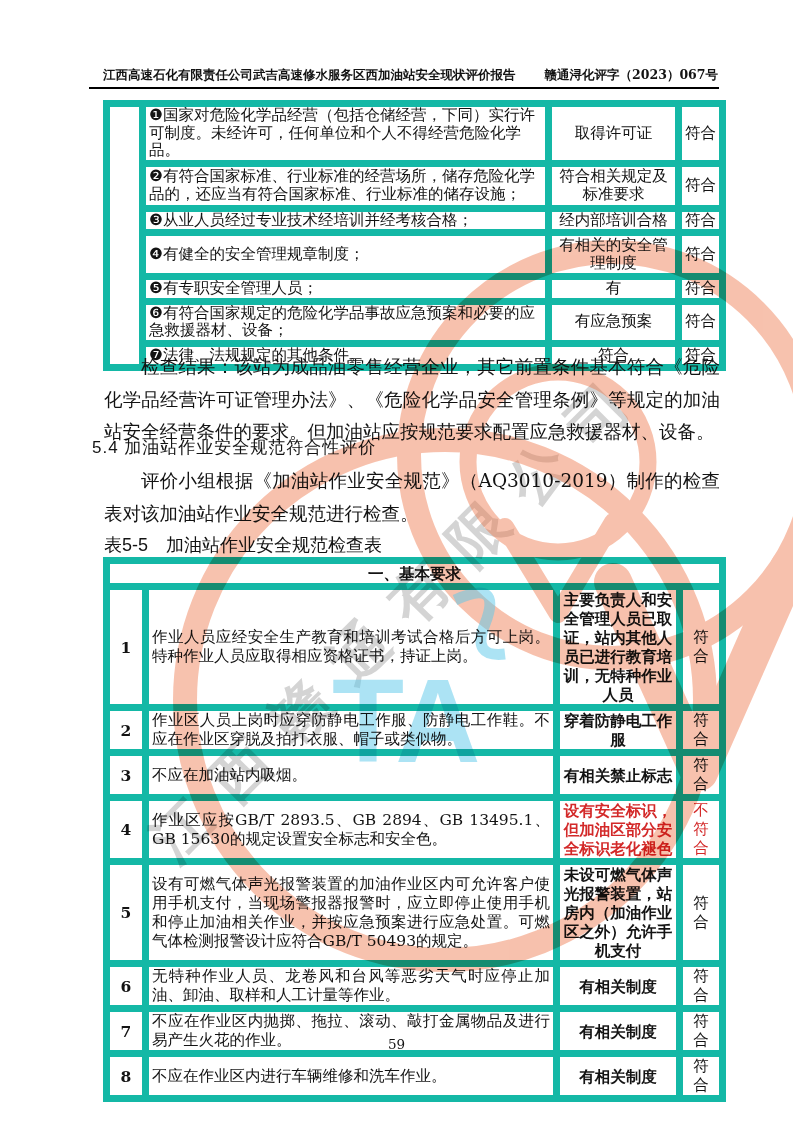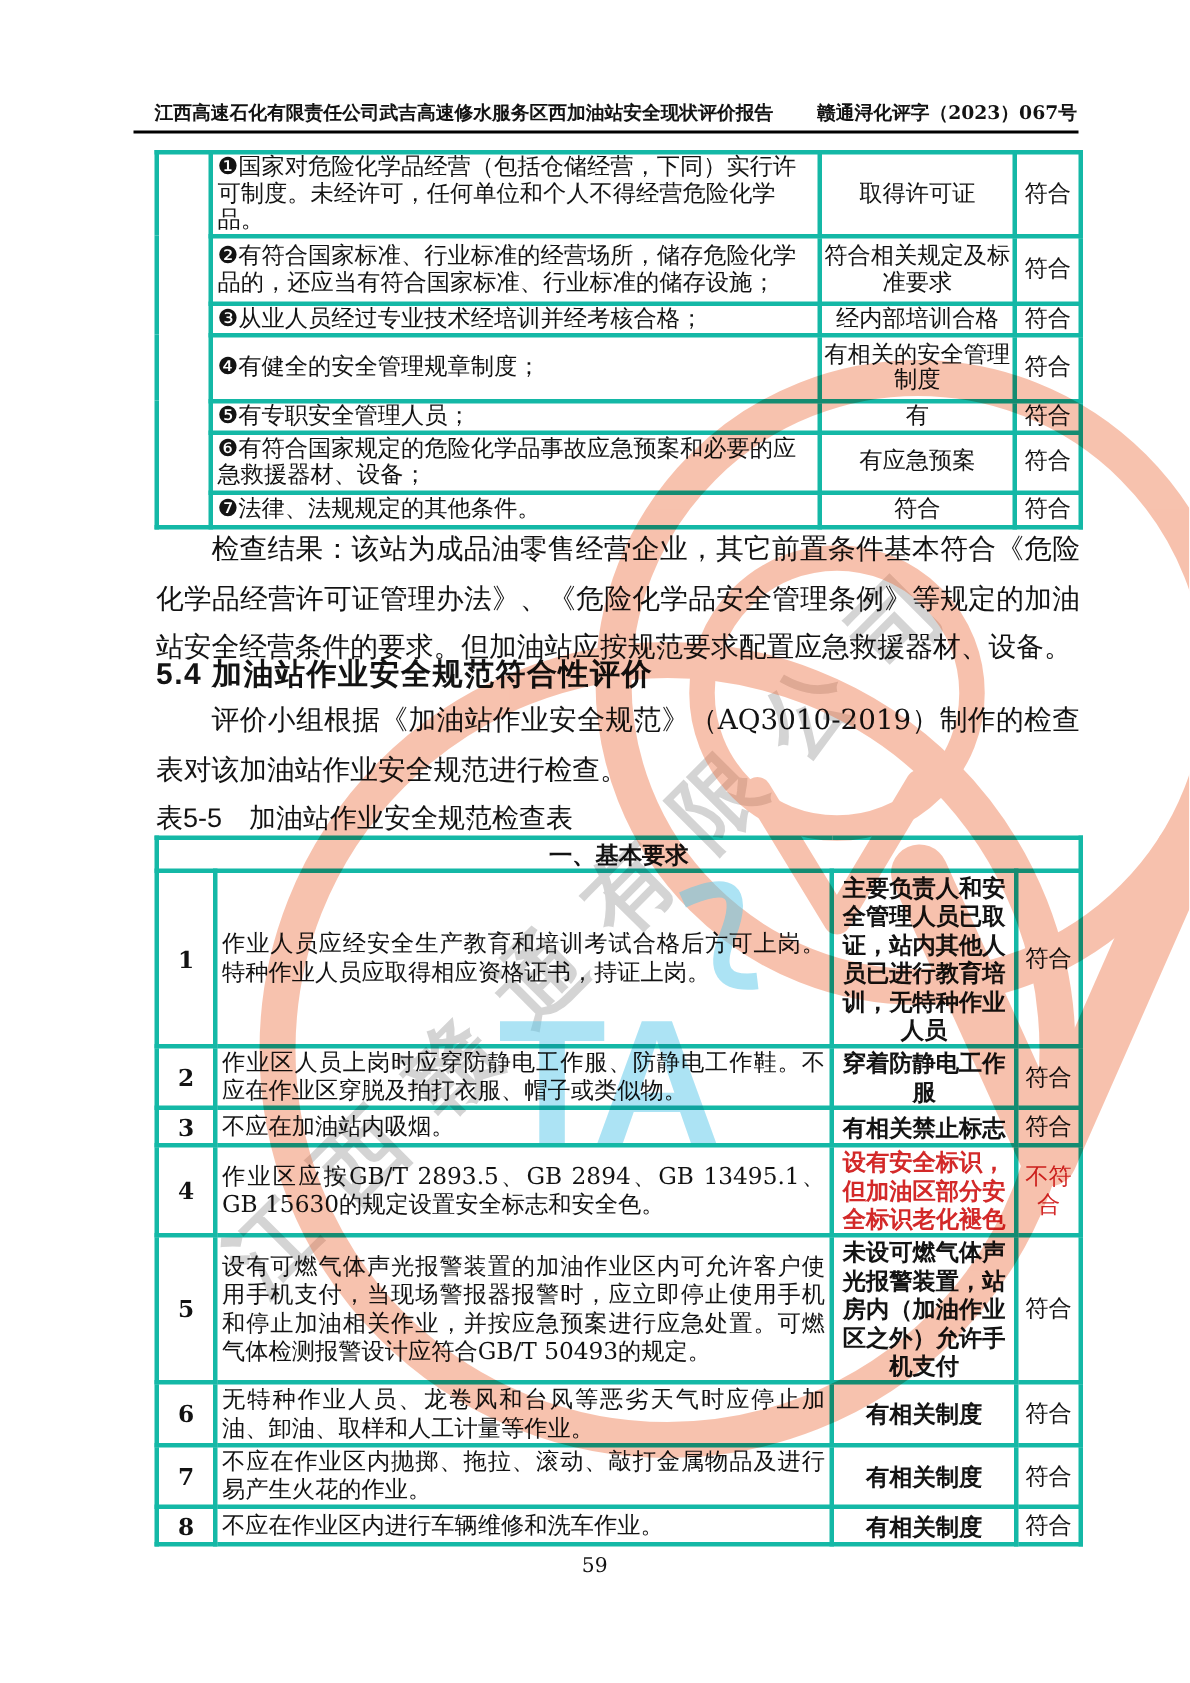--- a/index.html
+++ b/index.html
@@ -6,30 +6,30 @@
   .page{position:relative;width:793px;height:1122px;background:#fff;overflow:hidden;
         font-family:"DejaVu Serif","Liberation Serif",serif;color:#131313;}
   
   .hdr{position:absolute;left:89px;top:58px;width:630px;height:26px;
        border-bottom:2px solid #000;display:flex;justify-content:space-between;
        align-items:flex-end;padding-bottom:3px;font-weight:bold;font-size:12.5px;}
   .hdr .l{padding-left:14px;}
   .hdr .r{padding-right:1px;}
   
   table{border-collapse:collapse;table-layout:fixed;}
-  td,th{border:3px solid #14b8a6;overflow:hidden;}
+  td,th{border:7px solid #14b8a6;overflow:hidden;}
   .top-table{position:absolute;left:103px;top:100px;width:616px;}
   .top-table td{font-size:15.5px;line-height:17.5px;padding:0 3px;vertical-align:middle;}
   .top-table .gutter{width:36px;}
   .top-table .rec{text-align:center;padding:0 1px;}
   .top-table .con{text-align:center;}
   
   .body-p{position:absolute;left:104px;width:616px;font-size:18.5px;line-height:32.5px;
           text-align:justify;text-indent:2em;margin:0;}
-  .h54{position:absolute;left:104px;top:436px;margin:0;font-size:20px;font-weight:bold;
+  .h54{position:absolute;left:92px;top:436px;margin:0;font-size:17px;font-weight:normal;
        font-family:"Liberation Sans","DejaVu Sans",sans-serif;letter-spacing:1px;}
   .caption{position:absolute;left:104px;top:533px;width:616px;text-align:left;
            font-weight:normal;font-size:18px;font-family:"Liberation Sans","DejaVu Sans",sans-serif;}
   
   .check-table{position:absolute;left:103px;top:557px;width:616px;}
   .check-table th{font-size:15.5px;padding:0 3px;}
   .check-table td{font-size:15.5px;line-height:19px;padding:0 3px;vertical-align:middle;}
   .check-table th.h-no,.check-table th.h-rec,.check-table th.h-con{text-align:center;}
   .check-table th.h-content{text-align:left;}
   .check-table .no{text-align:center;font-weight:bold;}

